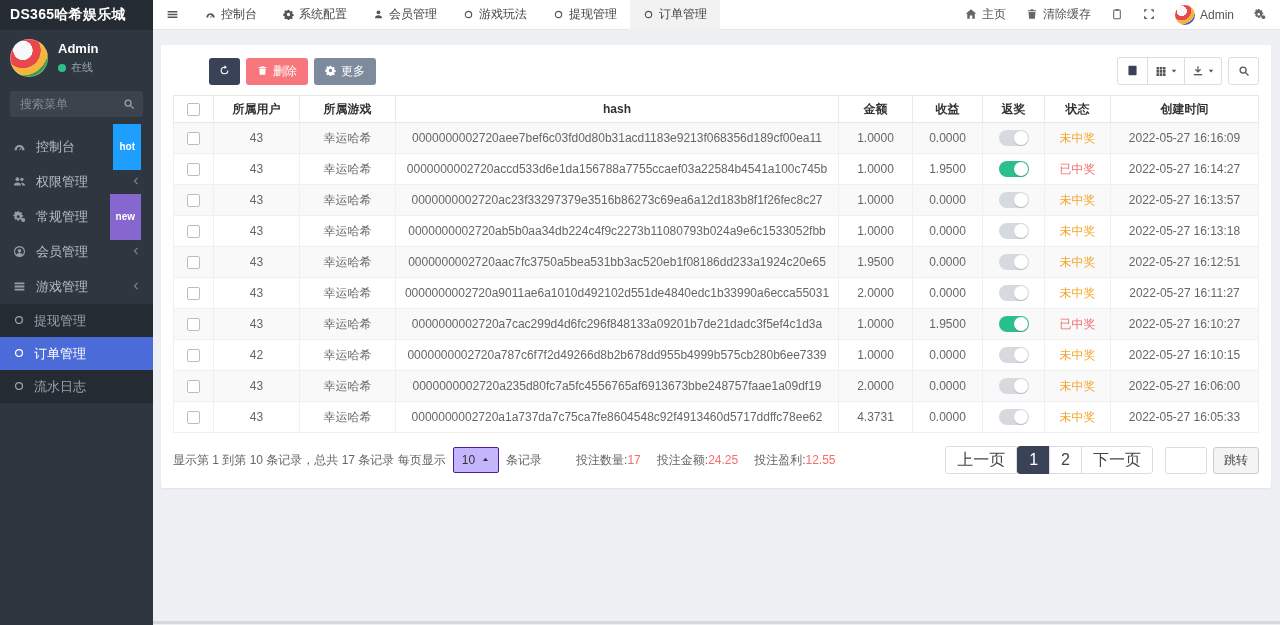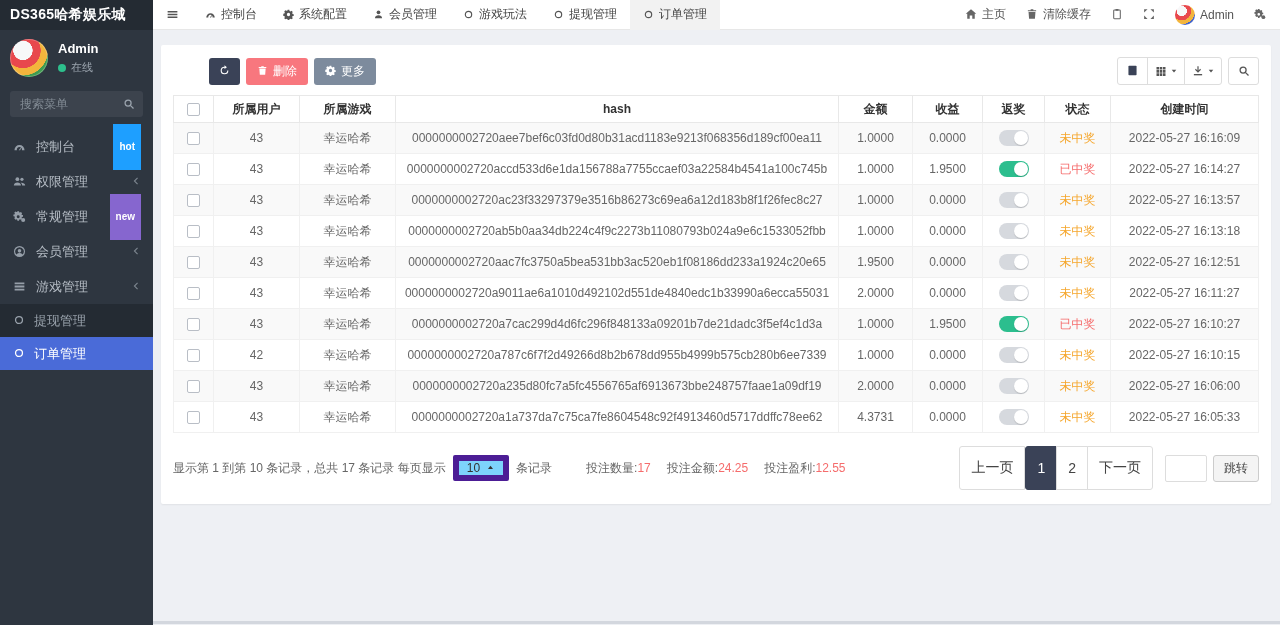--- a/index.html
+++ b/index.html
@@ -75,27 +75,27 @@
   tbody tr:nth-child(odd) { background:#f9f9f9; }
   .cb { width:13px; height:13px; border:1px solid #b9bec6; border-radius:2px; background:#fff; display:inline-block; vertical-align:middle; cursor:pointer; }
   .switch { width:30px; height:16px; border-radius:8px; background:#d6d9de; display:inline-block; position:relative; vertical-align:middle; cursor:pointer; }
   .switch.on { background:#2cbe8e; }
   .switch .knob { position:absolute; right:1px; top:1px; width:14px; height:14px; border-radius:50%; background:#fff; box-shadow:0 1px 1px rgba(0,0,0,.15); }
   .status-pending { color:#f5a62c; }
   .status-won { color:#f56c6c; }
 
   
   .table-footer { display:flex; align-items:center; margin-top:13px; color:#666; }
-  .page-size-box { display:inline-flex; align-items:center; gap:6px; border:6px solid #4c1d95; background:#7dd3fc; height:26px; padding:0 8px; margin:0 7px; color:#333; border-radius:2px; cursor:pointer; }
+  .page-size-box { display:inline-flex; align-items:center; gap:6px; border:1px solid #4c1d95; background:#c4b5fd; height:26px; padding:0 8px; margin:0 7px; color:#333; border-radius:2px; cursor:pointer; }
   .page-size-box .caret-up-ic { font-size:9px; color:#333; }
   .stats { margin-left:34px; display:flex; gap:16px; }
   .stat-label { color:#666; }
   .stat-value { color:#f56c6c; }
   .pagination { margin-left:auto; display:flex; align-items:center; }
-  .pg-btn { height:44px; min-width:30px; padding:0 11px; border:1px solid #ddd; background:#fff; color:#444; font-size:14px; display:flex; align-items:center; justify-content:center; margin-left:-1px; cursor:pointer; }
+  .pg-btn { height:28px; min-width:30px; padding:0 11px; border:1px solid #ddd; background:#fff; color:#444; font-size:16px; display:flex; align-items:center; justify-content:center; margin-left:-1px; cursor:pointer; }
   .pg-btn:first-child { border-radius:3px 0 0 3px; margin-left:0; }
   .pg-btn.pg-next { border-radius:0 3px 3px 0; }
   .pg-btn.active { background:#3a4257; color:#fff; border-color:#3a4257; }
   .jump-input { width:42px; height:27px; border:1px solid #ddd; border-radius:2px; margin-left:12px; outline:none; padding:0 5px; }
   .jump-btn { height:27px; padding:0 10px; border:1px solid #ccc; background:#f4f4f4; color:#444; margin-left:6px; border-radius:3px; font-size:12px; cursor:pointer; }
 
   .bottom-strip { position:absolute; left:153px; right:0; bottom:1px; height:3px; background:#d3d7de; }
 </style>
 </head>
 <body>
@@ -182,20 +182,26 @@
     <span class="si-label">提现管理</span>
   </div>
 
   <div class="sub-item active">
     <span class="si-ic" data-icon="ring"><svg viewBox="0 0 16 16">
             <circle cx="8" cy="8" r="4.6" fill="none" stroke="currentColor" stroke-width="1.7"></circle>
           </svg></span>
     <span class="si-label">订单管理</span>
   </div>
 
+  <div class="sub-item">
+    <span class="si-ic" data-icon="ring"><svg viewBox="0 0 16 16">
+            <circle cx="8" cy="8" r="4.6" fill="none" stroke="currentColor" stroke-width="1.7"></circle>
+          </svg></span>
+    <span class="si-label">流水日志</span>
+  </div>
 </div>
 </div>
 
 <div class="topbar">
   <span class="hamburger" data-icon="menu"><svg viewBox="0 0 16 16">
         <path d="M2 3.6h12v1.8H2zM2 7.1h12v1.8H2zM2 10.6h12v1.8H2z"></path>
       </svg></span>
   <div class="tabs" id="tabs">
   <div class="tab">
     <span class="tab-ic" data-icon="gauge"><svg viewBox="0 0 16 16">

